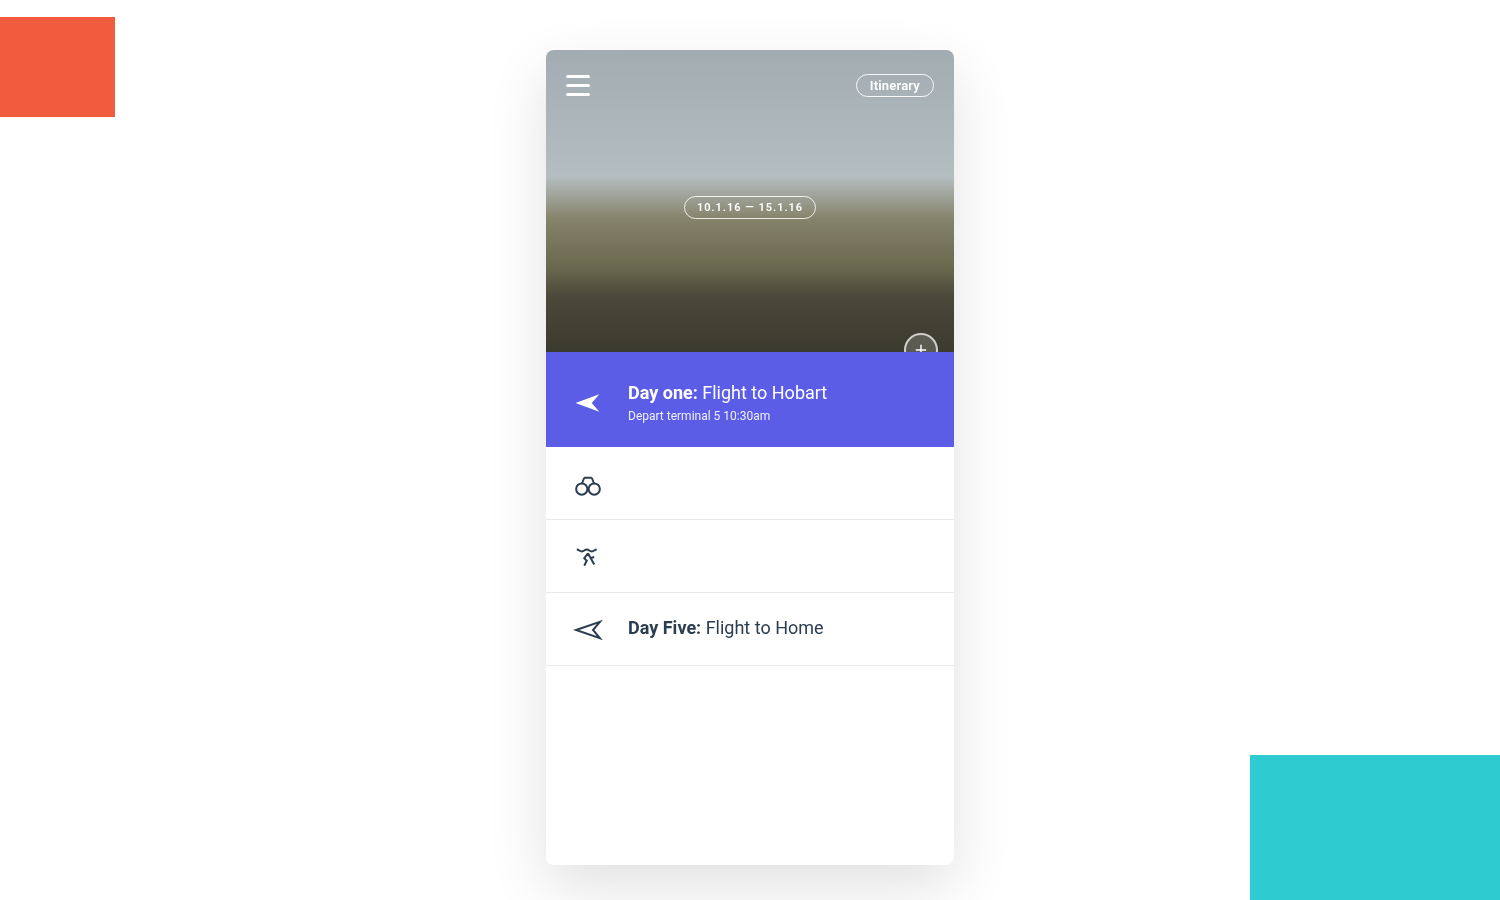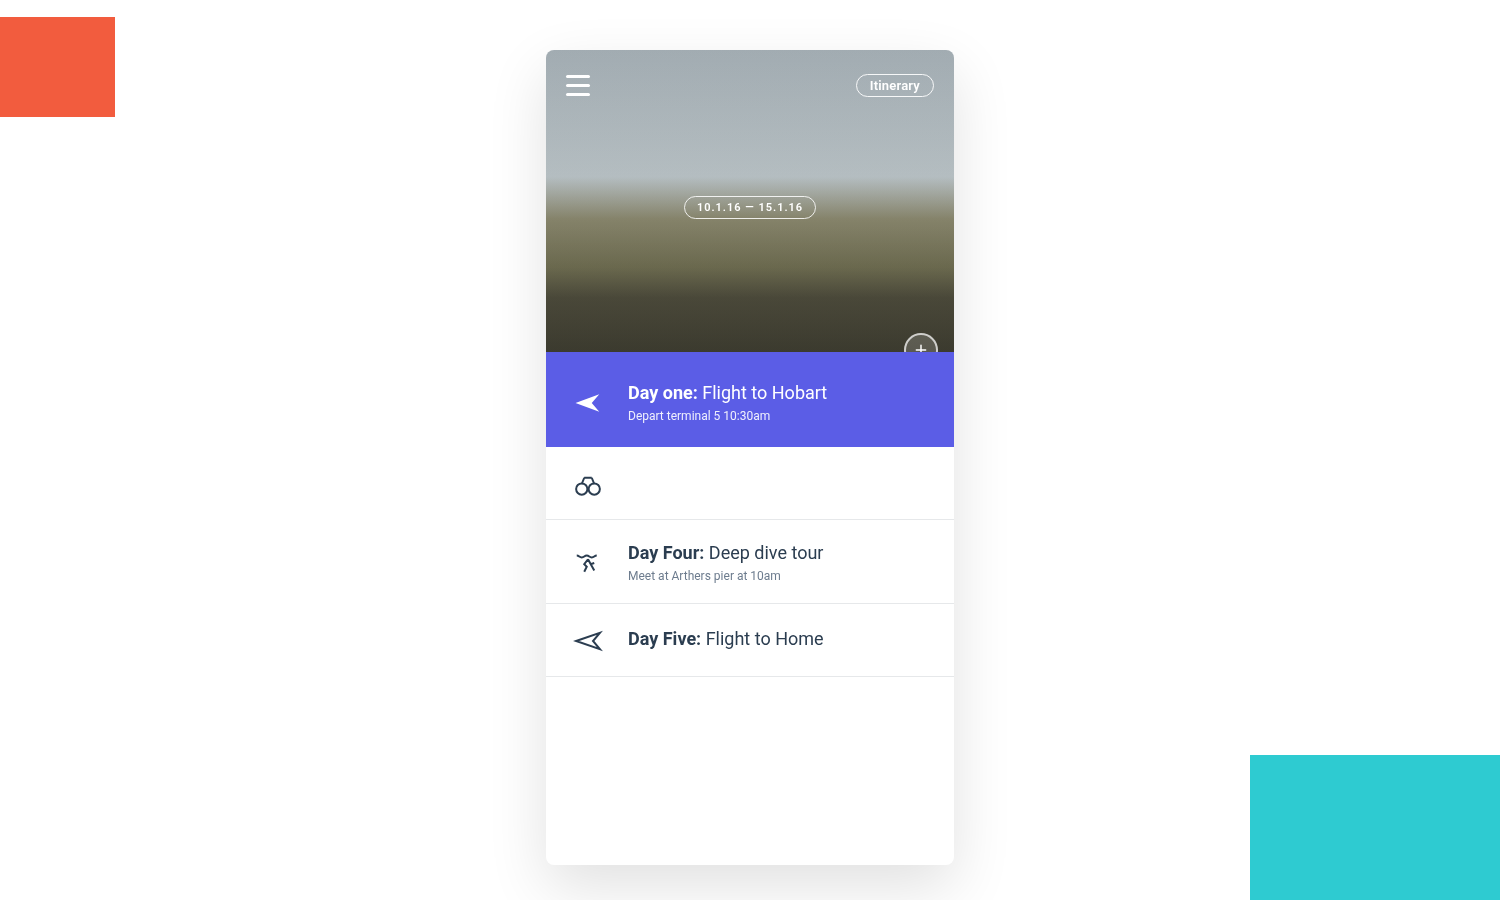--- a/index.html
+++ b/index.html
@@ -140,24 +140,20 @@
             </svg>
         </div>
       </div>
 
       <div class="item">
         <div class="icon-wrap">
           <svg viewBox="0 0 24 24">
               <path d="M3 6c2 0 2 1.5 4 1.5S9 6 11 6s2 1.5 4 1.5S17 6 19 6M12 9l5 9M12 9l-3 4 2 2-2 4M14 13l3-1"></path>
             </svg>
         </div>
-        <div class="item-text">
-          <div class="item-title"><span class="day">Day Four:</span> <span class="rest">Deep dive tour</span></div>
-          <div class="item-sub">Meet at Arthers pier at 10am</div>
-        </div>
       </div>
 
       <div class="item">
         <div class="icon-wrap">
           <svg viewBox="0 0 24 24">
               <path d="M2.5 12l19-6.5-5.5 6.5 5.5 6.5L2.5 12z"></path>
             </svg>
         </div>
         <div class="item-text">
           <div class="item-title"><span class="day">Day Five:</span> <span class="rest">Flight to Home</span></div>

